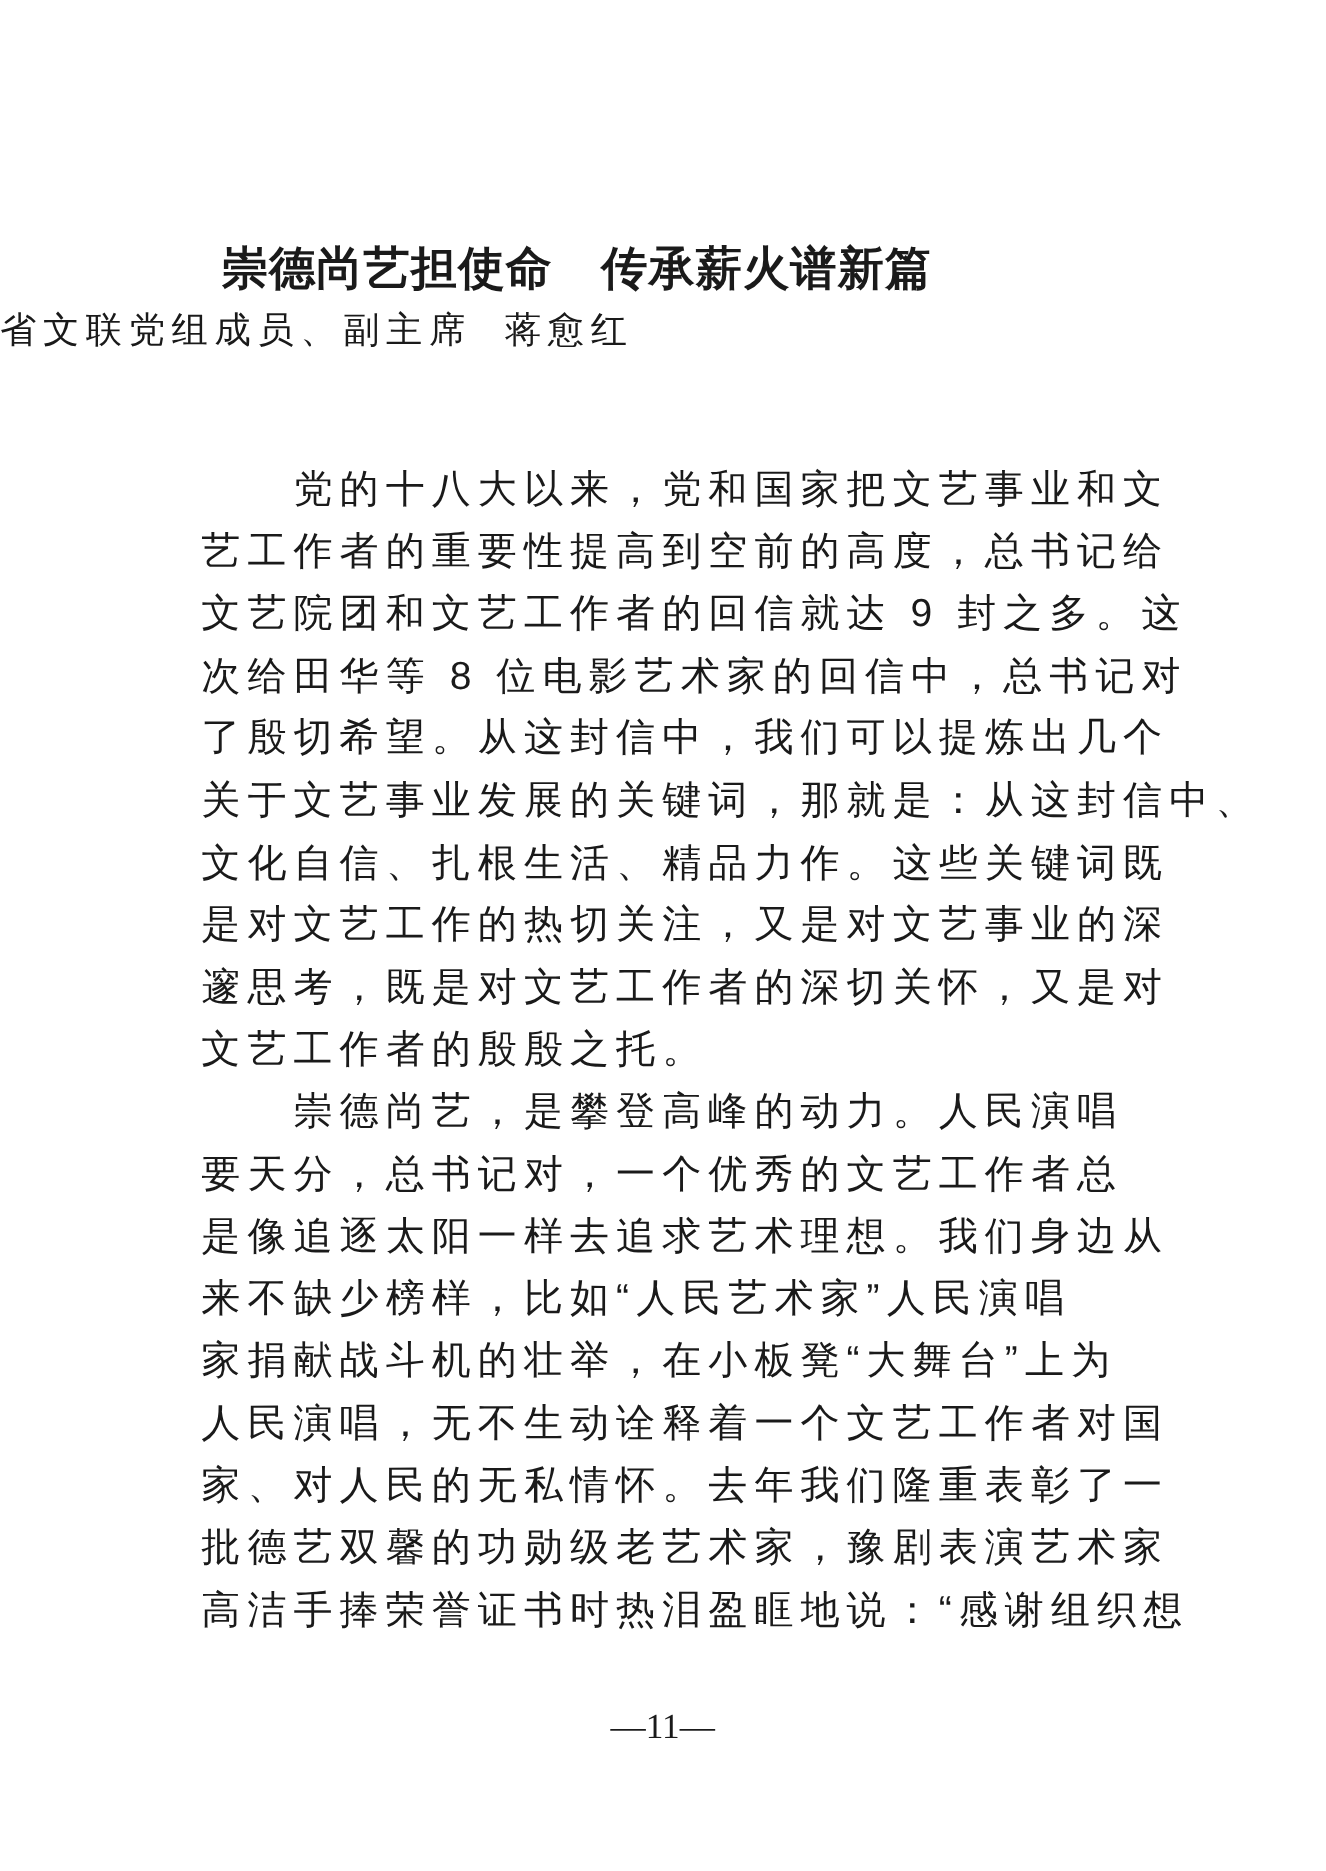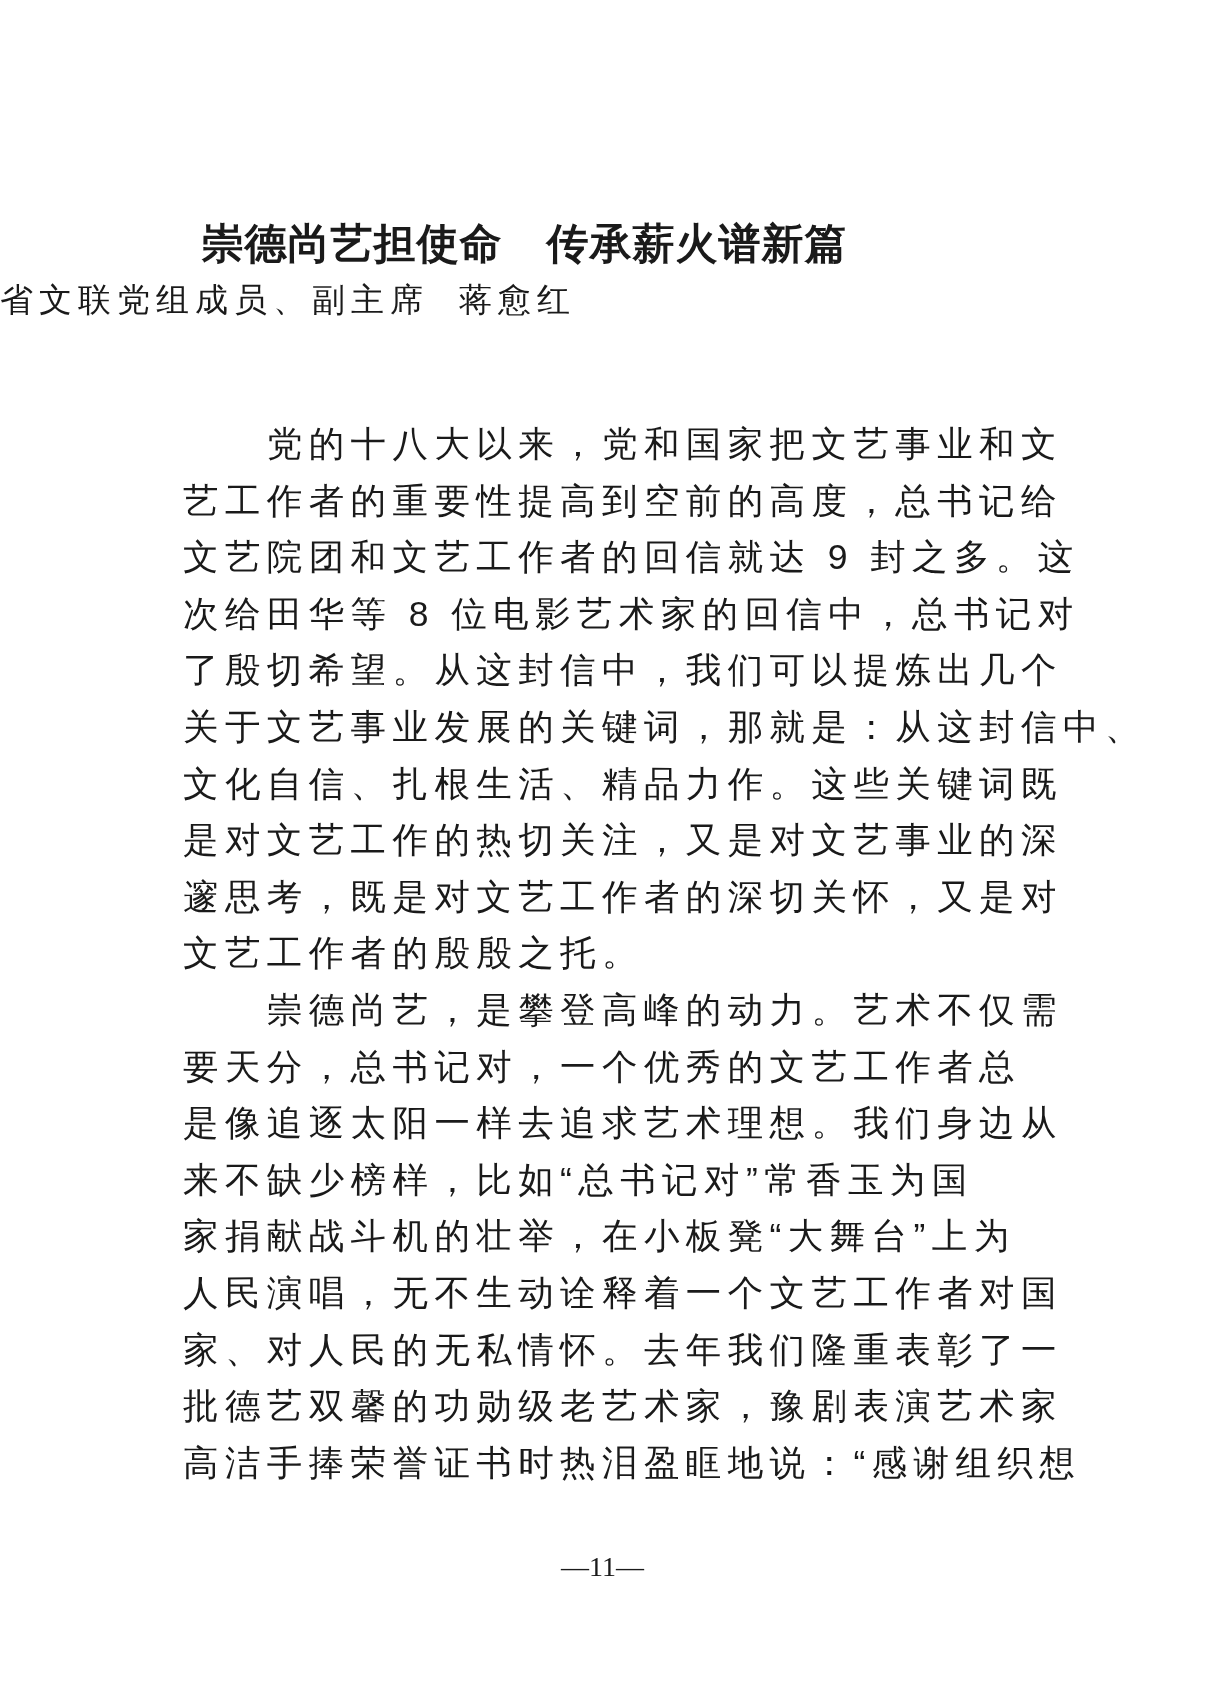--- a/index.html
+++ b/index.html
@@ -16,21 +16,21 @@
   }
   .byline .gap { display: inline-block; width: 30px; }
   .body {
     position: absolute; left: 183px; width: 850px; top: 416px;
     font-family: Liberation Sans, sans-serif; font-size: 35.5px; line-height: 56.6px;
     letter-spacing: 6.4px; text-align: justify;
   }
   .line { display: block; white-space: nowrap; }
   .pagenum {
     position: absolute; left: 0; width: 1205px; top: 1551px; text-align: center;
-    font-family: "Liberation Serif", "DejaVu Serif", serif; font-size: 28px;
+    font-family: "Liberation Serif", "DejaVu Serif", serif; font-size: 32px;
   }
 </style>
 </head>
 <body>
 
 <div class="title">
   <span>崇德尚艺担使命</span><span class="gap"></span><span>传承薪火谱新篇</span>
 </div>
 
 <div class="byline">
@@ -44,24 +44,24 @@
     <span class="line">文艺院团和文艺工作者的回信就达 9 封之多。这</span>
     <span class="line">次给田华等 8 位电影艺术家的回信中，总书记对</span>
     <span class="line">了殷切希望。从这封信中，我们可以提炼出几个</span>
     <span class="line">关于文艺事业发展的关键词，那就是：从这封信中、</span>
     <span class="line">文化自信、扎根生活、精品力作。这些关键词既</span>
     <span class="line">是对文艺工作的热切关注，又是对文艺事业的深</span>
     <span class="line">邃思考，既是对文艺工作者的深切关怀，又是对</span>
     <span class="line">文艺工作者的殷殷之托。</span>
   </div>
   <div>
-    <span class="line">　　崇德尚艺，是攀登高峰的动力。艺术不仅需</span>
+    <span class="line">　　崇德尚艺，是攀登高峰的动力。人民演唱</span>
     <span class="line">要天分，总书记对，一个优秀的文艺工作者总</span>
     <span class="line">是像追逐太阳一样去追求艺术理想。我们身边从</span>
-    <span class="line">来不缺少榜样，比如“总书记对”常香玉为国</span>
+    <span class="line">来不缺少榜样，比如“人民艺术家”人民演唱</span>
     <span class="line">家捐献战斗机的壮举，在小板凳“大舞台”上为</span>
     <span class="line">人民演唱，无不生动诠释着一个文艺工作者对国</span>
     <span class="line">家、对人民的无私情怀。去年我们隆重表彰了一</span>
     <span class="line">批德艺双馨的功勋级老艺术家，豫剧表演艺术家</span>
     <span class="line">高洁手捧荣誉证书时热泪盈眶地说：“感谢组织想</span>
   </div>
 </div>
 
 <div class="pagenum">—11—</div>
 

